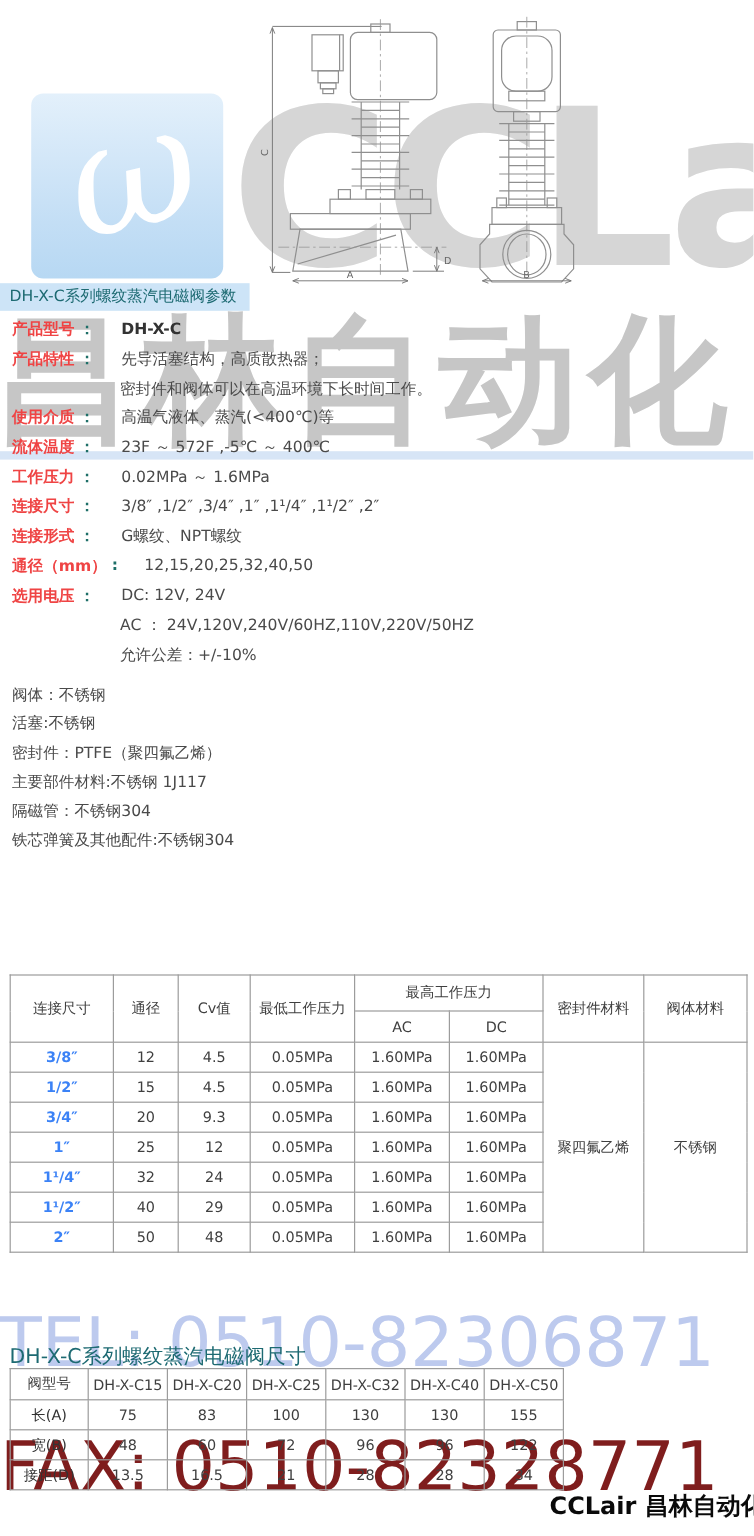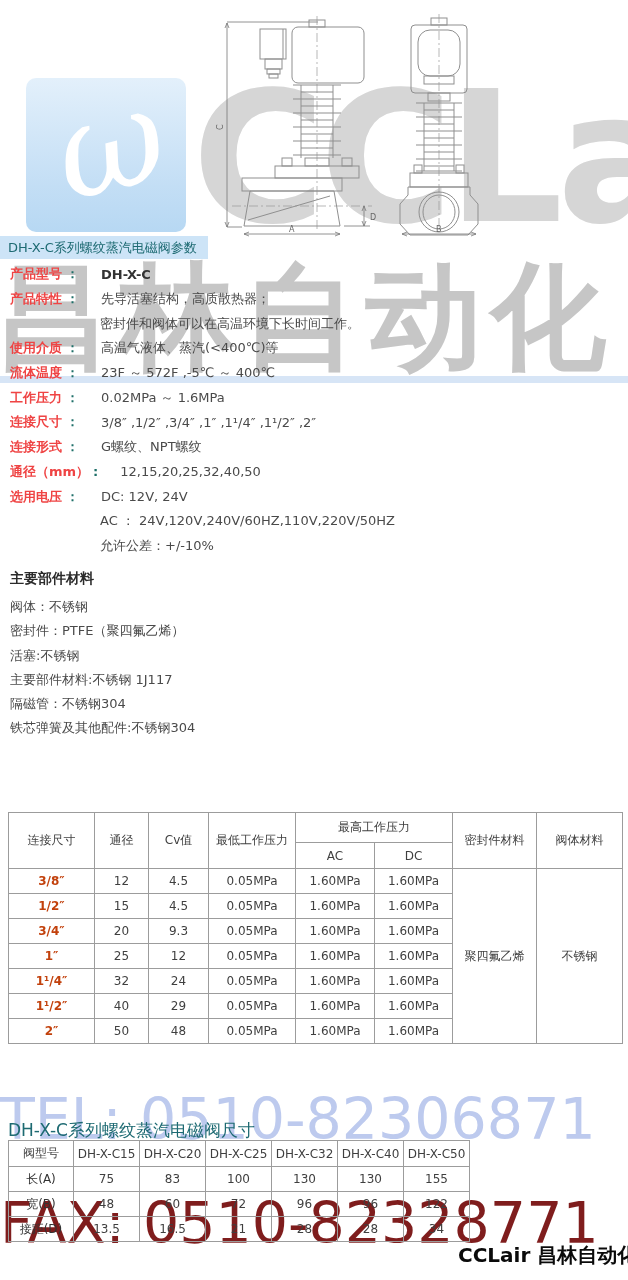--- a/index.html
+++ b/index.html
@@ -33,21 +33,21 @@
   .materials-title{font-weight:bold;color:#2b2b2b;font-size:14px;height:28px;}
   .material-item{height:24.3px;color:#4a4a4a;}
   table{border-collapse:collapse;table-layout:fixed;background:transparent;}
   th,td{border:1px solid #9c9c9c;text-align:center;font-weight:normal;
         color:#3f3f3f;font-size:12px;padding:0;overflow:hidden;}
   .spec-table{left:8px;top:812px;}
   .spec-table table{width:614px;}
   .spec-table thead tr:first-child th{height:29px;}
   .spec-table thead tr:last-child th{height:25px;}
   .spec-table tbody td{height:24px;}
-  .spec-table td.size{font-weight:bold;color:#c2410c;margin-left:24px;}
+  .spec-table td.size{font-weight:bold;color:#3b82f6;margin-left:24px;}
   .sec3-title{left:8px;top:1119px;color:#1d6a72;font-size:17px;}
   .dim-table{left:8px;top:1140px;}
   .dim-table table{width:461px;}
   .dim-table th{height:25px;}
   .dim-table td{height:24px;}
   .dim-table td.rowlbl{color:#333;}
   .footer-brand{left:458px;top:1242px;font-size:20px;font-weight:600;color:#0a0a0a;white-space:nowrap;}
   svg .ln{stroke:#8f8f8f;stroke-width:1;fill:none;}
   svg .dim{stroke:#777;stroke-width:0.8;fill:none;}
   svg .cl{stroke:#999;stroke-width:0.7;fill:none;stroke-dasharray:9 3 2 3;}
@@ -199,25 +199,24 @@
       </div>
       <div class="spec-row indent">
         <span class="spec-value">AC ： 24V,120V,240V/60HZ,110V,220V/50HZ</span>
       </div>
       <div class="spec-row indent">
         <span class="spec-value">允许公差：+/-10%</span>
       </div>
     </div>
 
   <div class="ct materials">
-    <div class="materials-title">主要部件材料</div>
     <div>
         <div class="material-item">阀体：不锈钢</div>
+        <div class="material-item">活塞:不锈钢</div>
         <div class="material-item">密封件：PTFE（聚四氟乙烯）</div>
-        <div class="material-item">活塞:不锈钢</div>
         <div class="material-item">主要部件材料:不锈钢 1J117</div>
         <div class="material-item">隔磁管：不锈钢304</div>
         <div class="material-item">铁芯弹簧及其他配件:不锈钢304</div>
       </div>
   </div>
 
   <div class="ct spec-table">
     <table>
       <colgroup>
         <col style="width:86px">

